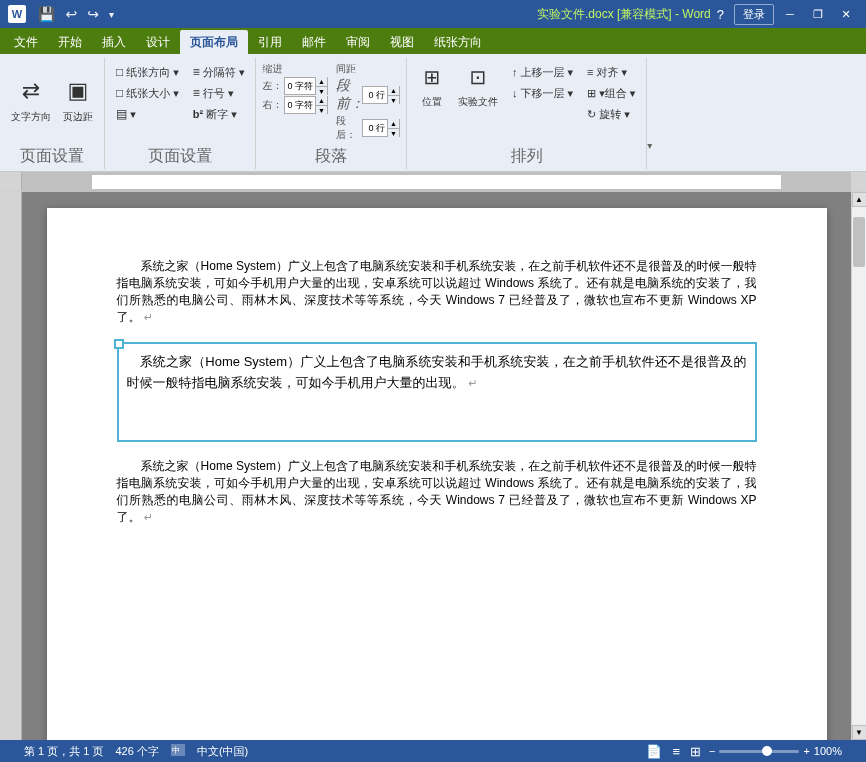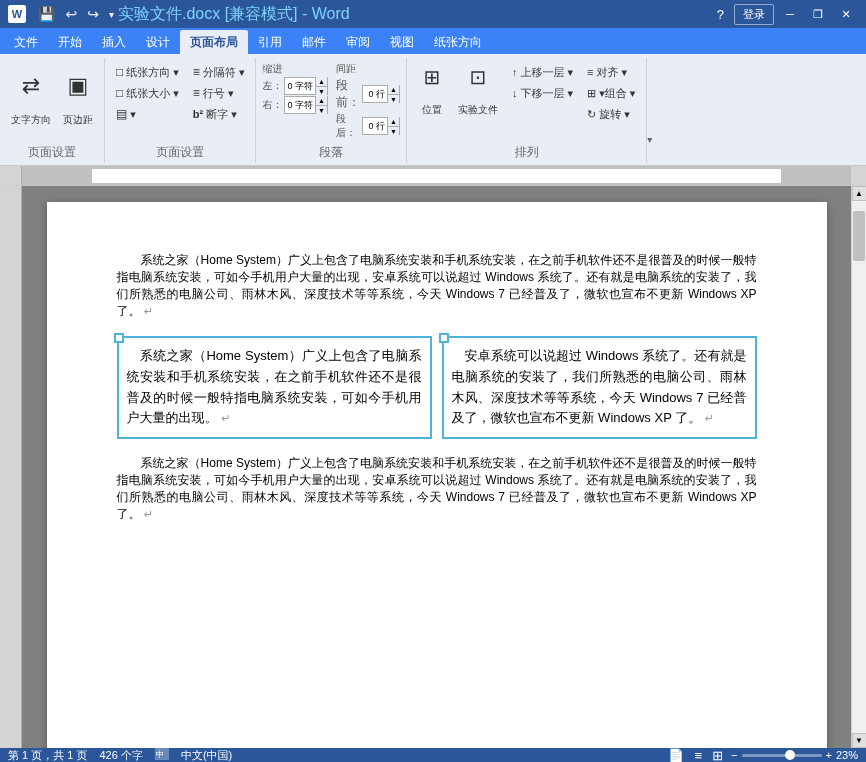--- a/index.html
+++ b/index.html
@@ -12,29 +12,29 @@
       display: flex;
       align-items: center;
       justify-content: space-between;
       padding: 0 8px;
       color: white;
     }
     .title-bar-left { display: flex; align-items: center; gap: 4px; }
     .word-icon { width: 18px; height: 18px; background: white; color: #2b579a; font-size: 11px; font-weight: bold; display: flex; align-items: center; justify-content: center; border-radius: 2px; }
     .quick-access { display: flex; align-items: center; gap: 2px; margin-left: 4px; }
     .qa-btn { background: transparent; border: none; color: white; cursor: pointer; font-size: 14px; padding: 2px 4px; opacity: 0.9; }
-    .title-center { flex: 1; text-align: left; font-size: 16px; color: #7dd3fc; }
+    .title-center { flex: 1; text-align: right; font-size: 12px; color: #bef264; }
     .title-bar-right { display: flex; align-items: center; gap: 4px; }
     .win-btn { width: 24px; height: 18px; background: transparent; border: none; color: white; cursor: pointer; font-size: 11px; display: flex; align-items: center; justify-content: center; }
     .help-btn { background: transparent; border: none; color: white; cursor: pointer; font-size: 13px; padding: 0 6px; }
     .sign-in-btn { background: transparent; border: 1px solid rgba(255,255,255,0.5); color: white; cursor: pointer; font-size: 11px; padding: 2px 8px; border-radius: 2px; }
 
     
     .ribbon-tabs {
-      background: #3b82f6;
+      background: #4d7c0f;
       height: 26px;
       display: flex;
       align-items: flex-end;
       padding: 0 4px;
     }
     .ribbon-tab {
       height: 24px;
       padding: 0 10px;
       color: white;
       font-size: 12px;
@@ -60,41 +60,41 @@
       padding: 2px 6px;
       border-right: 1px solid #d0d0d0;
       display: flex;
       flex-direction: column;
       align-items: center;
       min-width: fit-content;
     }
     .ribbon-group:last-child { border-right: none; }
     .ribbon-group-content { display: flex; align-items: center; gap: 2px; flex: 1; padding: 2px 0; }
     .ribbon-group-label {
-      font-size: 12px;
+      font-size: 16px;
       color: #666;
       text-align: center;
       padding-top: 2px;
       white-space: nowrap;
     }
     .ribbon-btn {
       display: flex;
       flex-direction: column;
       align-items: center;
       padding: 2px 6px;
       cursor: pointer;
       border-radius: 3px;
       border: 1px solid transparent;
       background: transparent;
       font-size: 11px;
       color: #333;
       min-width: 40px;
     }
     .ribbon-btn-icon { font-size: 20px; line-height: 1; }
-    .ribbon-btn-label { font-size: 10px; margin-top: 16px; white-space: nowrap; text-align: center; }
+    .ribbon-btn-label { font-size: 10px; margin-top: 8px; white-space: nowrap; text-align: center; }
     
     
     .ribbon-small-group { display: flex; flex-direction: column; gap: 1px; }
     .ribbon-small-btn {
       display: flex;
       align-items: center;
       gap: 3px;
       padding: 1px 4px;
       cursor: pointer;
       border-radius: 2px;
@@ -144,24 +144,24 @@
       background: white;
       position: absolute;
       top: -5px;
       left: -5px;
     }
     .paragraph-mark { color: #999; font-size: 11px; }
     
     
     .status-bar {
       background: #2b579a;
-      height: 14px;
-      display: flex;
-      align-items: center;
-      padding: 0 8px;
+      height: 22px;
+      display: flex;
+      align-items: center;
+      padding: 0 24px;
       color: white;
       font-size: 11px;
       justify-content: space-between;
     }
     .status-left { display: flex; align-items: center; gap: 12px; }
     .status-right { display: flex; align-items: center; gap: 6px; }
     .view-btn { background: transparent; border: none; color: white; cursor: pointer; font-size: 13px; padding: 0 2px; }
     .zoom-slider { width: 80px; height: 3px; background: rgba(255,255,255,0.4); border-radius: 2px; position: relative; }
     .zoom-thumb { position: absolute; top: -4px; left: 60%; width: 10px; height: 10px; background: white; border-radius: 50%; transform: translateX(-50%); }
     
@@ -289,21 +289,21 @@
                   <span style="display:block;width:11px;height:9px;background:#e9eef6;cursor:pointer;font-size:7px;text-align:center;line-height:9px;">▲</span>
                   <span style="display:block;width:11px;height:9px;background:#e9eef6;cursor:pointer;font-size:7px;text-align:center;line-height:9px;border-top:1px solid #ababab;">▼</span>
                 </div>
               </div>
             </div>
           </div>
 
           <div>
             <div style="font-size:10px;color:#555;margin-bottom:1px;">间距</div>
             <div style="display:flex;align-items:center;gap:2px;margin-bottom:1px;">
-              <span style="font-size:12px;color:#555;width:24px;">段前：</span>
+              <span style="font-size:14px;color:#555;width:24px;font-style:italic;">段前：</span>
               <div style="display:flex;align-items:center;border:1px solid #ababab;background:white;height:18px;">
                 <span style="font-size:9px;padding:0 2px;min-width:24px;text-align:right;">0 行</span>
                 <div style="display:flex;flex-direction:column;border-left:1px solid #ababab;">
                   <span style="display:block;width:11px;height:9px;background:#e9eef6;cursor:pointer;font-size:7px;text-align:center;line-height:9px;">▲</span>
                   <span style="display:block;width:11px;height:9px;background:#e9eef6;cursor:pointer;font-size:7px;text-align:center;line-height:9px;border-top:1px solid #ababab;">▼</span>
                 </div>
               </div>
             </div>
             <div style="display:flex;align-items:center;gap:2px;">
               <span style="font-size:10px;color:#555;width:24px;">段后：</span>
@@ -388,25 +388,20 @@
             <span>　　系统之家（Home System）广义上包含了电脑系统安装和手机系统安装，在之前手机软件还不是很普及的时候一般特指电脑系统安装，可如今手机用户大量的出现，安卓系统可以说超过 Windows 系统了。还有就是电脑系统的安装了，我们所熟悉的电脑公司、雨林木风、深度技术等等系统，今天 Windows 7 已经普及了，微软也宣布不更新 Windows XP 了。</span>
             <span class="paragraph-mark">↵</span>
           </div>
 
           <div class="textbox-row">
             <div class="textbox">
               <div class="textbox-handle"></div>
               <span>　系统之家（Home System）广义上包含了电脑系统安装和手机系统安装，在之前手机软件还不是很普及的时候一般特指电脑系统安装，可如今手机用户大量的出现。</span>
               <span class="paragraph-mark">↵</span>
             </div>
-            <div class="textbox">
-              <div class="textbox-handle"></div>
-              <span>　安卓系统可以说超过 Windows 系统了。还有就是电脑系统的安装了，我们所熟悉的电脑公司、雨林木风、深度技术等等系统，今天 Windows 7 已经普及了，微软也宣布不更新 Windows XP 了。</span>
-              <span class="paragraph-mark">↵</span>
-            </div>
           </div>
 
           <div class="para">
             <span>　　系统之家（Home System）广义上包含了电脑系统安装和手机系统安装，在之前手机软件还不是很普及的时候一般特指电脑系统安装，可如今手机用户大量的出现，安卓系统可以说超过 Windows 系统了。还有就是电脑系统的安装了，我们所熟悉的电脑公司、雨林木风、深度技术等等系统，今天 Windows 7 已经普及了，微软也宣布不更新 Windows XP 了。</span>
             <span class="paragraph-mark">↵</span>
           </div>
 
         </div>
       </div>
 
@@ -435,18 +430,18 @@
     <div class="status-right">
       <button class="view-btn">📄</button>
       <button class="view-btn">≡</button>
       <button class="view-btn">⊞</button>
       <div style="display:flex;align-items:center;gap:4px;">
         <button style="background:transparent;border:none;color:white;cursor:pointer;font-size:11px;">−</button>
         <div class="zoom-slider">
           <div class="zoom-thumb"></div>
         </div>
         <button style="background:transparent;border:none;color:white;cursor:pointer;font-size:11px;">+</button>
-        <span style="cursor:pointer;">23%</span>
+        <span style="cursor:pointer;">100%</span>
       </div>
     </div>
   </div>
 
 </div>
 
 </body></html>

